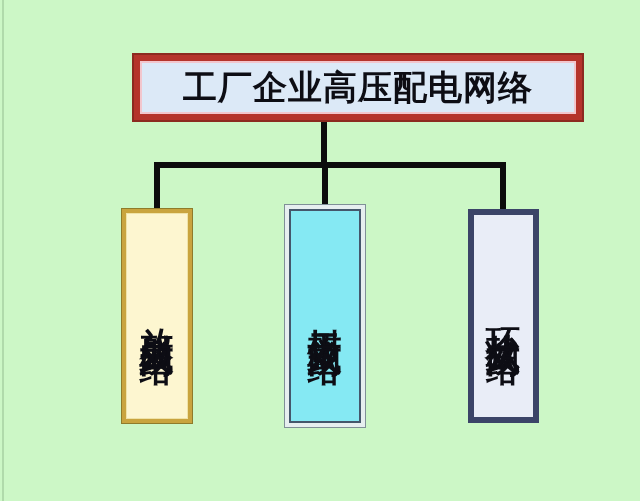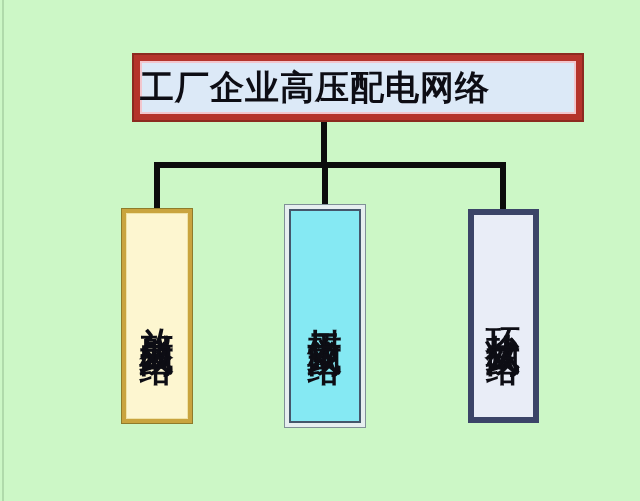--- a/index.html
+++ b/index.html
@@ -20,21 +20,21 @@
   .title-box {
     position: absolute;
     left: 134px; top: 55px;
     width: 448px; height: 65px;
     box-sizing: border-box;
     background: #dce9f7;
     border: 6px solid #b5342b;
     box-shadow: inset 0 0 0 2px #f2c6cd, 0 0 0 2px #8c2a20;
     display: flex;
     align-items: center;
-    justify-content: flex-start;
+    justify-content: center;
     z-index: 2;
   }
   .title-text {
     font-weight: bold;
     font-size: 34px;
     letter-spacing: 1px;
     color: #0d0d14;
     white-space: nowrap;
   }
   .line {

